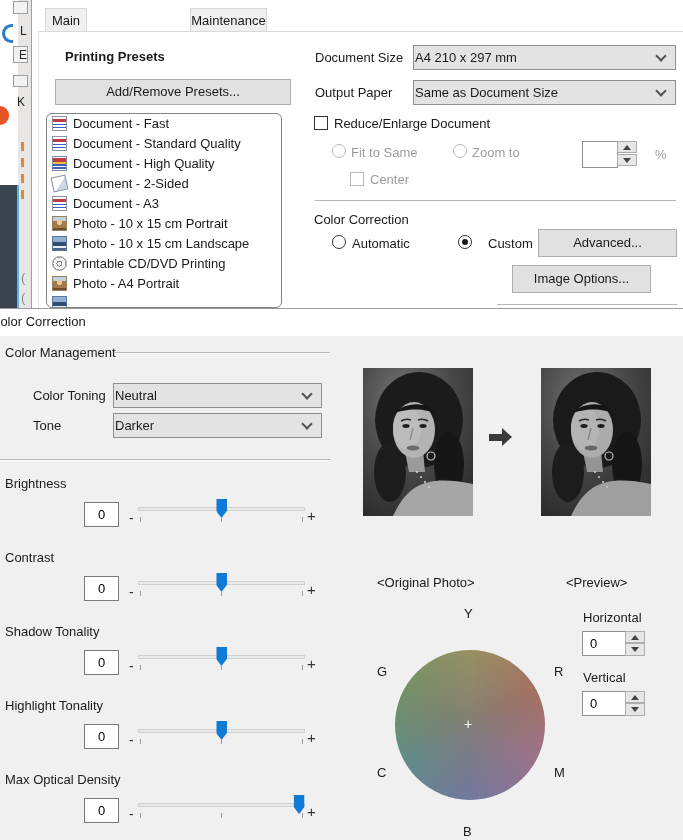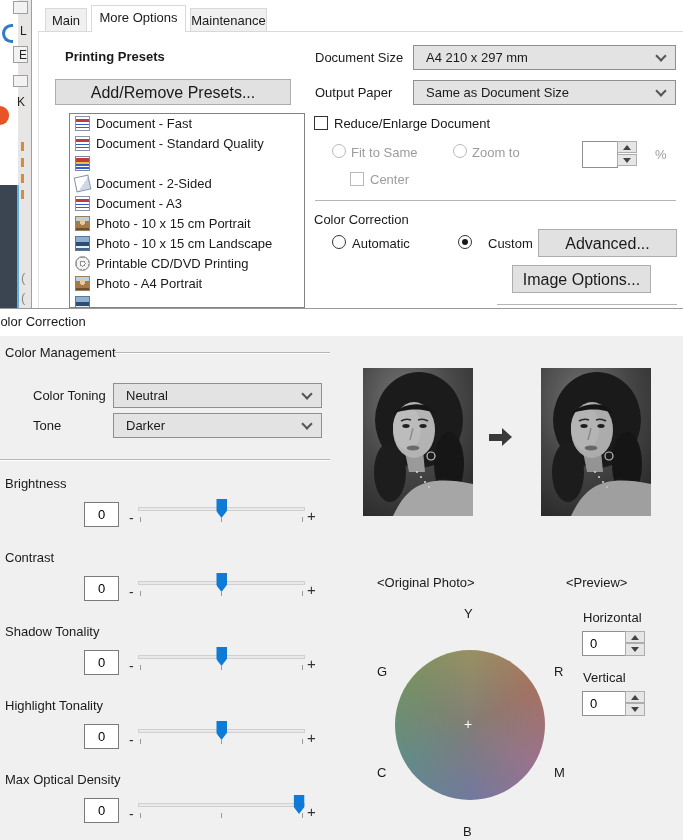--- a/index.html
+++ b/index.html
@@ -23,34 +23,34 @@
 
   
   .updlg-bg { left:31px; top:0; width:652px; height:308px; background:#ffffff; border-left:1px solid #9aa0a6; }
   .tab { background:#f0f0f0; border:1px solid #d9d9d9; border-bottom:none; text-align:center; padding-top:4px; height:23px; top:8px; cursor:default; }
   .tab.active { background:#ffffff; top:5px; height:27px; z-index:3; }
   .tab-panel-line { left:38px; top:31px; width:645px; height:1px; background:#d9d9d9; z-index:2; }
   .panel-left-line { left:38px; top:31px; width:1px; height:277px; background:#e3e3e3; }
 
   .bold { font-weight:bold; }
 
-  .btn { background:#e1e1e1; border:1px solid #adadad; text-align:center; cursor:default; font-size:16px; padding-top:4px; }
+  .btn { background:#e1e1e1; border:1px solid #adadad; text-align:center; cursor:default; font-size:13px; padding-top:4px; }
   .listbox { background:#ffffff; border:1px solid #828282; overflow:hidden; }
   .preset-item { position:relative; height:20px; line-height:20px; white-space:nowrap; }
   .preset-item .lbl { position:absolute; left:26px; top:0; }
   .ic { position:absolute; left:5px; top:2px; width:15px; height:15px; }
   .ic-doc { border:1px solid #8a93a8; background:linear-gradient(to bottom,#fff 0 2px,#c23a3a 2px 5px,#fff 5px 7px,#3a5ec2 7px 8px,#fff 8px 10px,#3a5ec2 10px 11px,#fff 11px); }
   .ic-doc-hq { border:1px solid #7d86a0; background:linear-gradient(to bottom,#fff 0 1px,#c23a3a 1px 5px,#e8c23a 5px 7px,#3a5ec2 7px 9px,#fff 9px 10px,#3a5ec2 10px 12px,#fff 12px); }
   .ic-doc-2s { border:1px solid #8a93a8; transform:rotate(-12deg); background:linear-gradient(135deg,#fff 0 55%,#cfd8e6 55%),linear-gradient(to bottom,#fff 0 4px,#3ac26e 4px 6px,#fff 6px 8px,#c23a3a 8px 9px,#fff 9px); }
   .ic-photo-p { border:1px solid #97825f; background:radial-gradient(circle at 50% 38%,#e8c79a 0 3px,transparent 3px),linear-gradient(to bottom,#b8d2e8 0 4px,#a57a4a 4px 11px,#6e4e2c 11px); }
   .ic-photo-l { border:1px solid #5f7797; background:linear-gradient(to bottom,#8fb0d4 0 5px,#2e4d70 5px 9px,#e8eef4 9px 11px,#49668a 11px); }
   .ic-cd { border-radius:50%; background:radial-gradient(circle,#ffffff 0 2px,#8f8f8f 2px 3px,#f2f2f2 3px 6px,#9a9a9a 6px 7px,#fff 7px); border:1px solid #9a9a9a; }
 
   .dropdown { background:#e3e3e3; border:1px solid #8f8f8f; cursor:default; }
-  .dropdown .dd-text { position:absolute; left:12px; top:4px; white-space:nowrap; }
+  .dropdown .dd-text { position:absolute; left:1px; top:4px; white-space:nowrap; }
   .chev { position:absolute; width:8px; height:8px; border-right:2px solid #555; border-bottom:2px solid #555; transform:rotate(45deg); }
 
   .checkbox { width:14px; height:14px; background:#fff; border:1px solid #333; }
   .checkbox.disabled { border-color:#b9b9b9; }
   .radio { width:14px; height:14px; background:#fff; border:1px solid #333; border-radius:50%; }
   .radio.disabled { border-color:#b9b9b9; }
   .radio.selected::after { content:""; position:absolute; left:3px; top:3px; width:6px; height:6px; border-radius:50%; background:#1a1a1a; }
   .gray-text { color:#9c9c9c; }
 
   .spin { }
@@ -123,45 +123,43 @@
   <div class="abs orange-dash" style="top:174px;"></div>
   <div class="abs orange-dash" style="top:190px;"></div>
   <span class="abs gray-arc" style="top:270px;">(</span>
   <span class="abs gray-arc" style="top:290px;">(</span>
 
   <div class="abs updlg-bg"></div>
 
   <div class="abs tab" style="left:45px;width:42px;">
     <span>Main</span>
   </div>
-  <div class="abs tab active" style="left:91px;width:95px;">
-    <span>More Options</span>
-  </div>
   <div class="abs tab" style="left:190px;width:77px;">
     <span>Maintenance</span>
   </div>
   <div class="abs tab-panel-line"></div>
   <div class="abs panel-left-line"></div>
 
   <div class="abs bold" style="left:55px;top:49px;margin-left:10px;">Printing Presets</div>
   <div class="abs btn" style="left:55px;top:79px;width:236px;height:26px;">
     <span>Add/Remove Presets...</span>
   </div>
 
-  <div class="abs listbox" style="left:69px;top:113px;width:236px;height:195px;">
+  <div class="abs listbox" style="left:46px;top:113px;width:236px;height:195px;border-radius:6px;">
     <div class="preset-item">
       <span class="ic ic-doc"></span>
       <span class="lbl">Document - Fast</span>
     </div>
     <div class="preset-item">
       <span class="ic ic-doc"></span>
       <span class="lbl">Document - Standard Quality</span>
     </div>
     <div class="preset-item">
       <span class="ic ic-doc-hq"></span>
+      <span class="lbl">Document - High Quality</span>
     </div>
     <div class="preset-item">
       <span class="ic ic-doc-2s"></span>
       <span class="lbl">Document - 2-Sided</span>
     </div>
     <div class="preset-item">
       <span class="ic ic-doc"></span>
       <span class="lbl">Document - A3</span>
     </div>
     <div class="preset-item">

